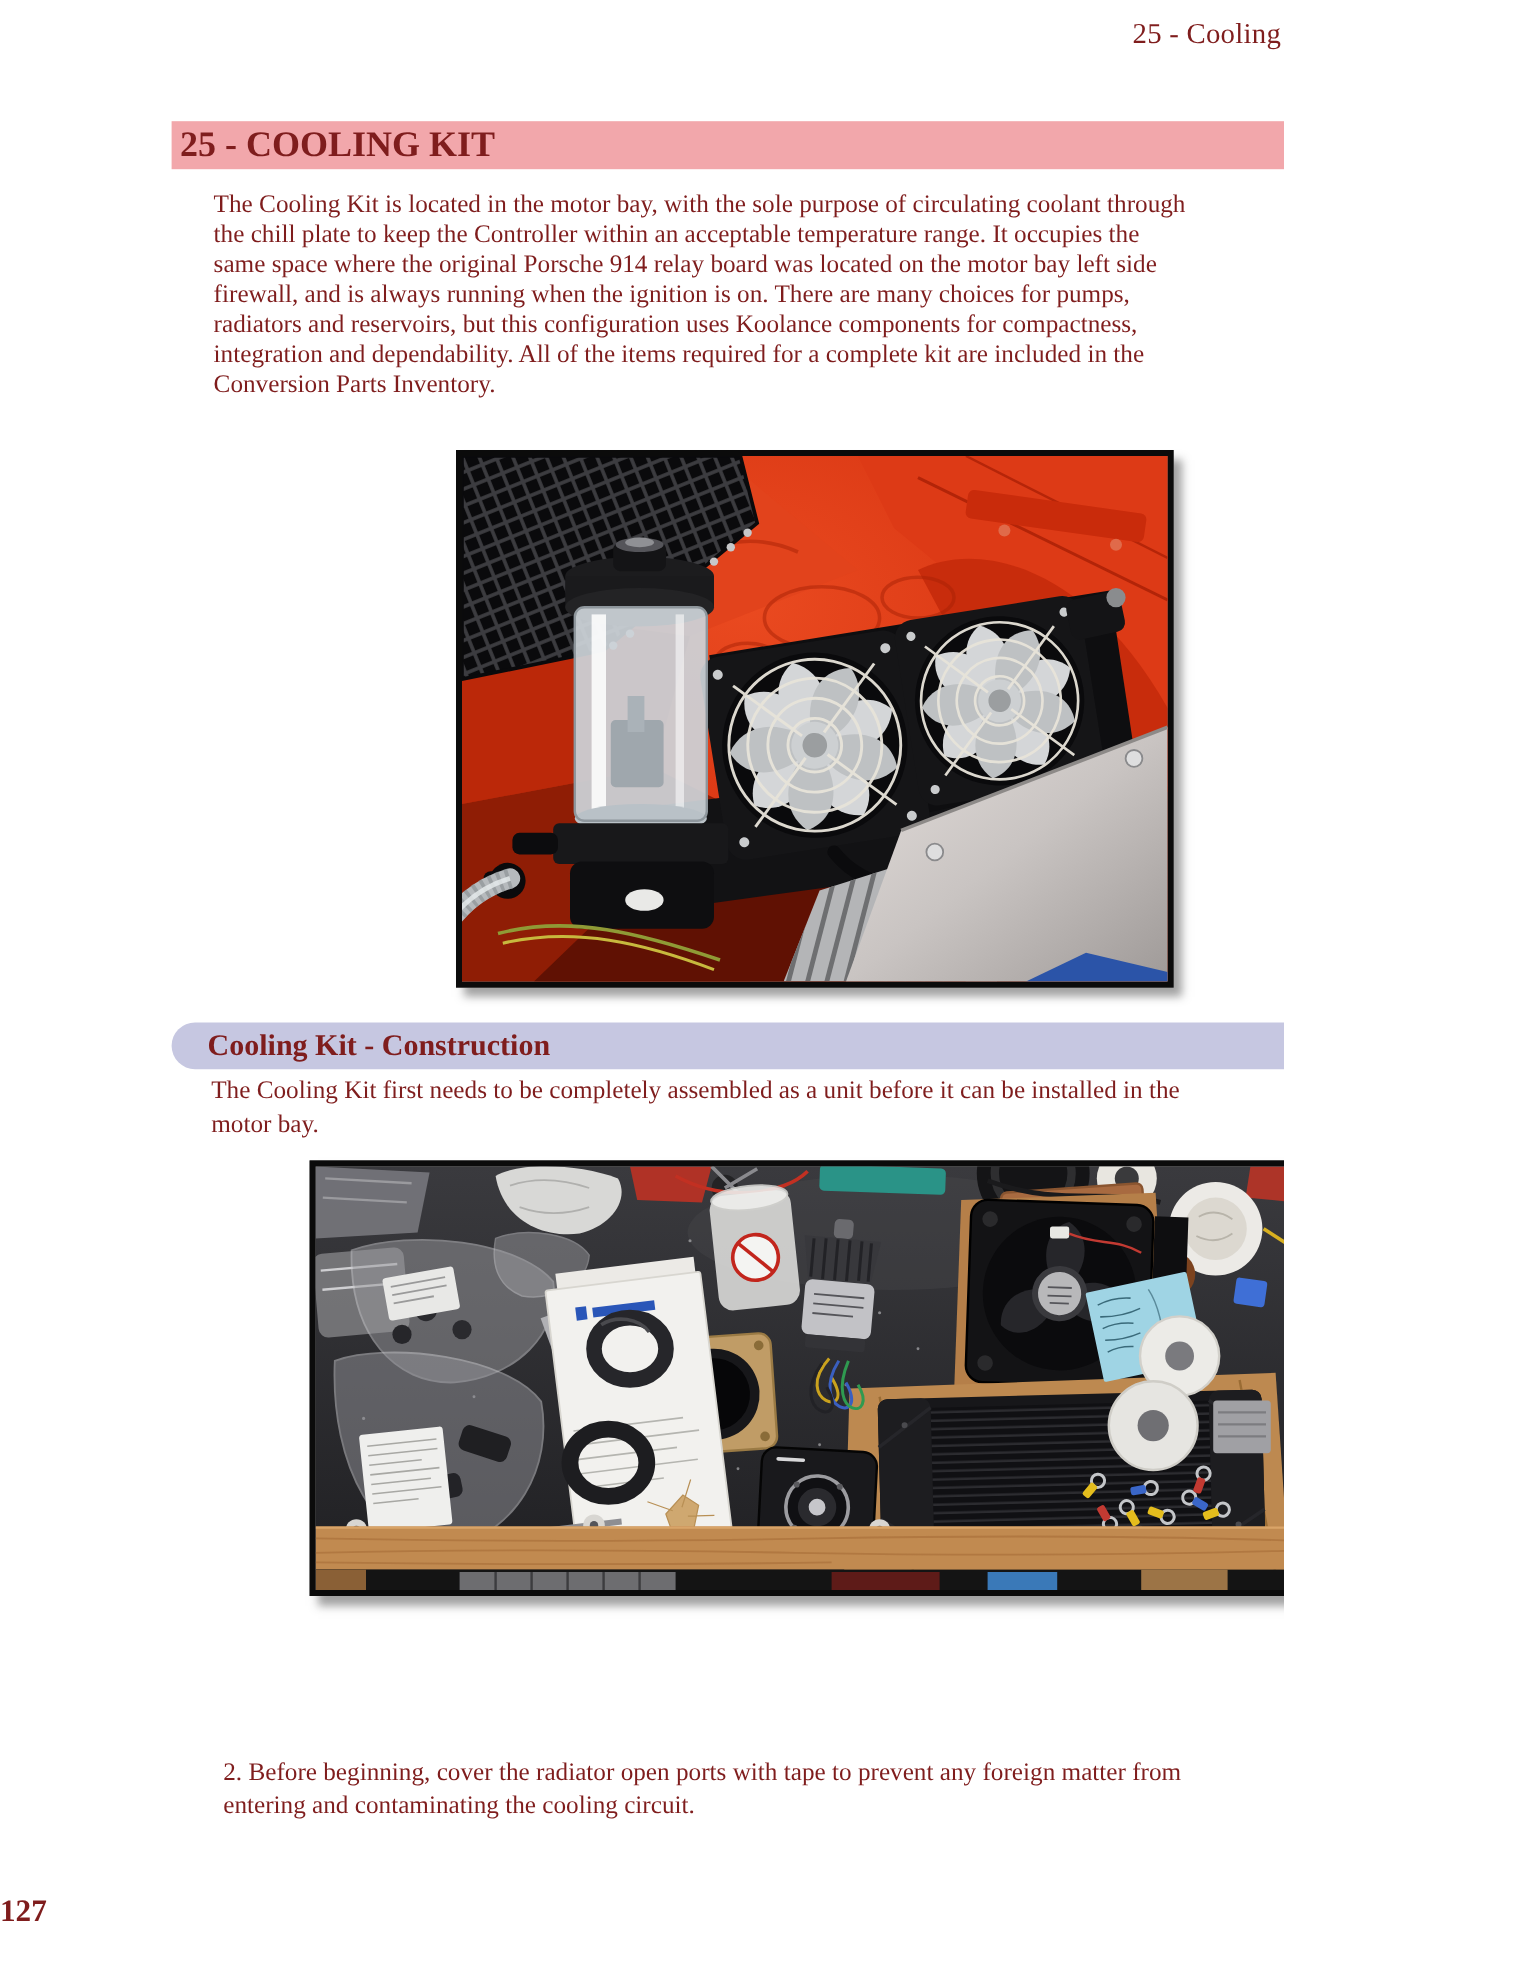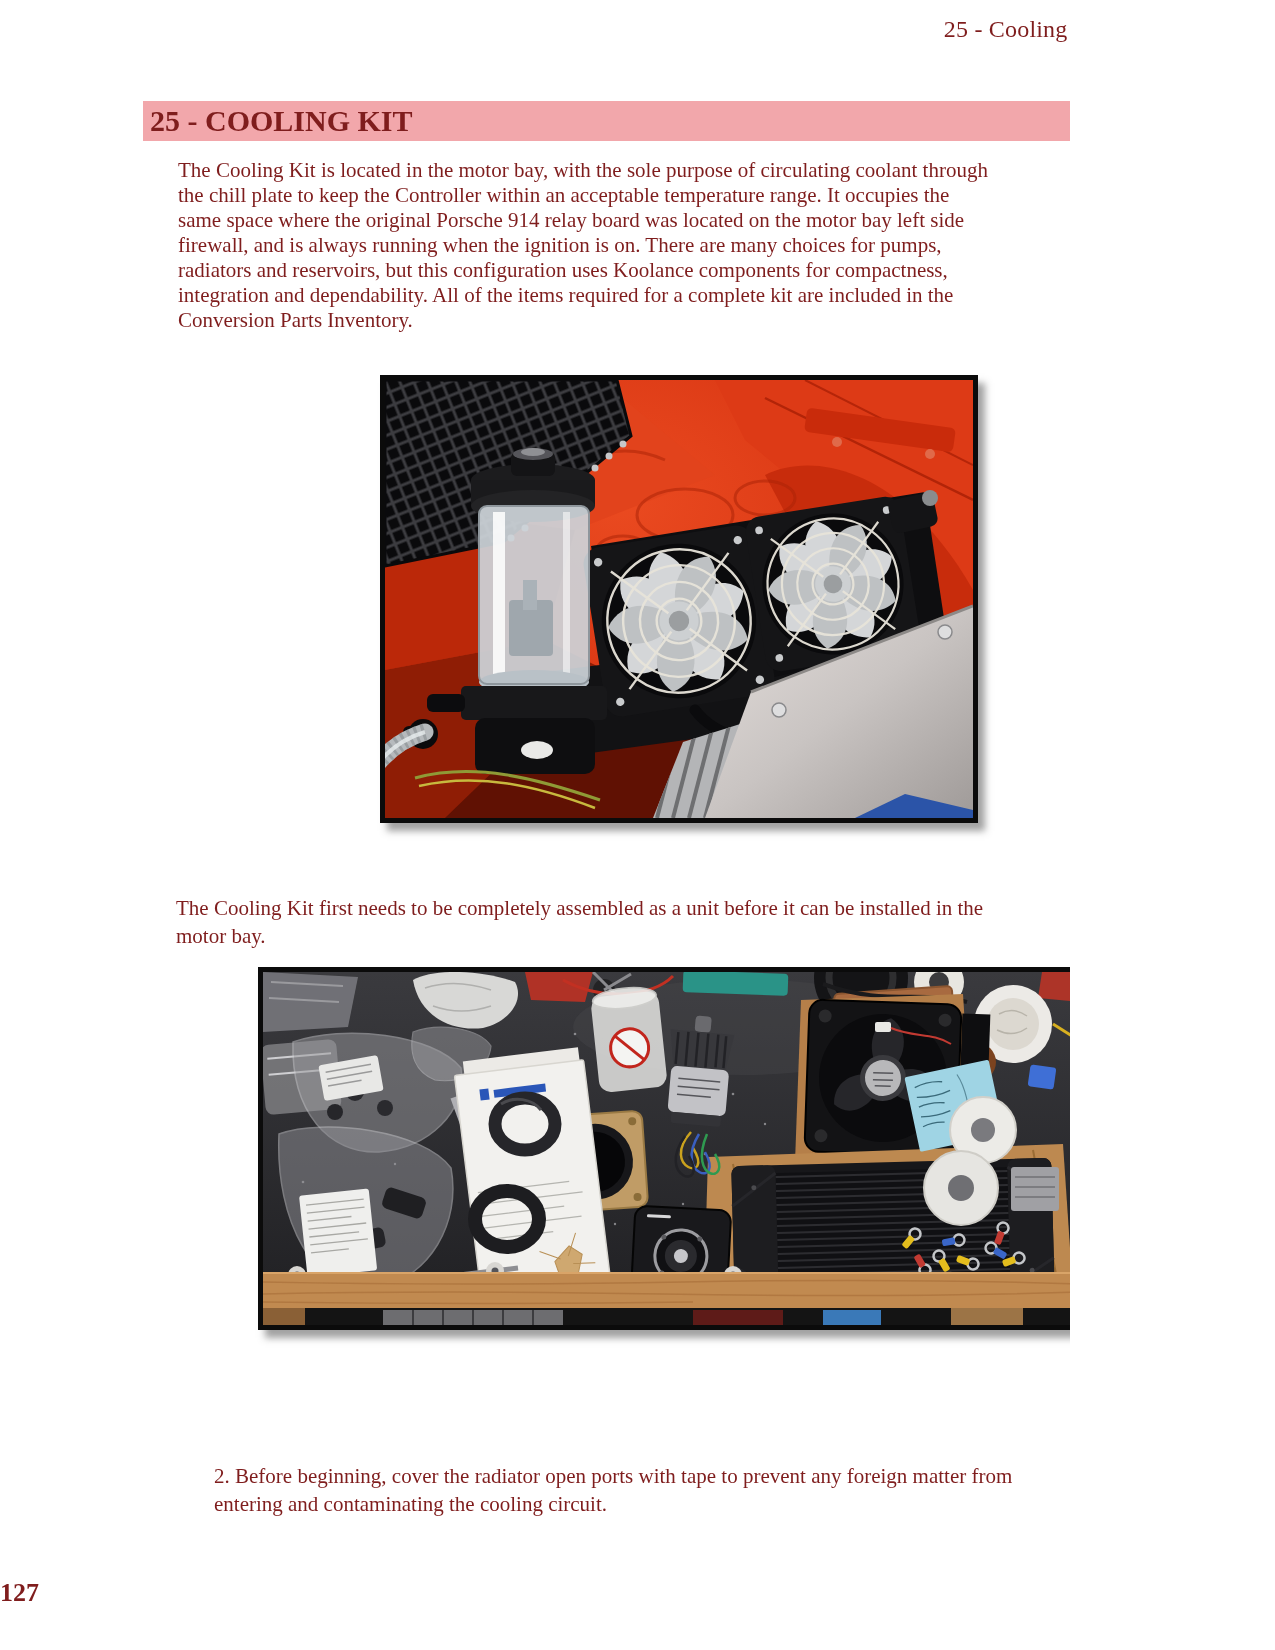--- a/index.html
+++ b/index.html
@@ -8,21 +8,21 @@
   .running-header{position:absolute;top:16px;left:0;width:1105px;text-align:right;
         font-size:24px;letter-spacing:.2px;}
   .banner{position:absolute;left:143px;width:962px;box-sizing:border-box;font-weight:bold;}
   .banner-section{top:101px;height:40px;background:#f2a7ab;font-size:30px;line-height:40px;padding-left:7px;}
   .banner-sub{top:852px;height:39px;background:#c6c7e1;font-size:25px;line-height:39px;
         padding-left:30px;border-radius:20px;}
   .body-text{position:absolute;font-size:21px;white-space:pre;}
   .intro{top:158px;left:178px;line-height:25px;}
   .subintro{top:894px;left:176px;line-height:28px;}
   .step-1{top:1357px;left:186px;line-height:28.5px;}
-  .step-2{top:1462px;left:186px;line-height:28px;margin-left:28px;}
+  .step-2{top:1462px;left:186px;line-height:28px;}
   .page-number{position:absolute;top:1578px;left:0;width:1162px;
         font-size:26px;font-weight:bold;}
   .photo{position:absolute;border:5px solid #0b0b0b;background:#777;
         box-shadow:7px 8px 7px rgba(70,70,70,.5);}
   .photo-1{left:380px;top:375px;width:588px;height:438px;}
   .photo-2{left:258px;top:967px;width:818px;height:353px;}
   .photo svg{display:block;}
 </style>
 </head>
 <body>
@@ -199,20 +199,23 @@
         <path d="M366,312 L588,226" stroke="#8d8a88" stroke-width="3" fill="none"></path>
         <g fill="#dededf" stroke="#8a8a8c" stroke-width="1.5">
           <circle cx="394" cy="330" r="7"></circle>
             <circle cx="560" cy="252" r="7"></circle>
         </g>
       </g>
       <path d="M470,438 L520,414 L588,430 L588,438 Z" fill="#2b54a8"></path>
     </svg>
   </figure>
 
+  <div class="banner banner-sub">
+    <span>Cooling Kit - Construction</span>
+  </div>
 
   <div class="body-text subintro">The Cooling Kit first needs to be completely assembled as a unit before it can be installed in the
 motor bay.</div>
 
   <figure class="photo photo-2" style="margin:0">
     <svg viewBox="0 0 818 353" width="818" height="353">
       <defs>
         <linearGradient id="matg" x1="0" y1="0" x2="0" y2="1">
           <stop offset="0" stop-color="#3a3a3e"></stop>
             <stop offset="1" stop-color="#1f1f22"></stop>

